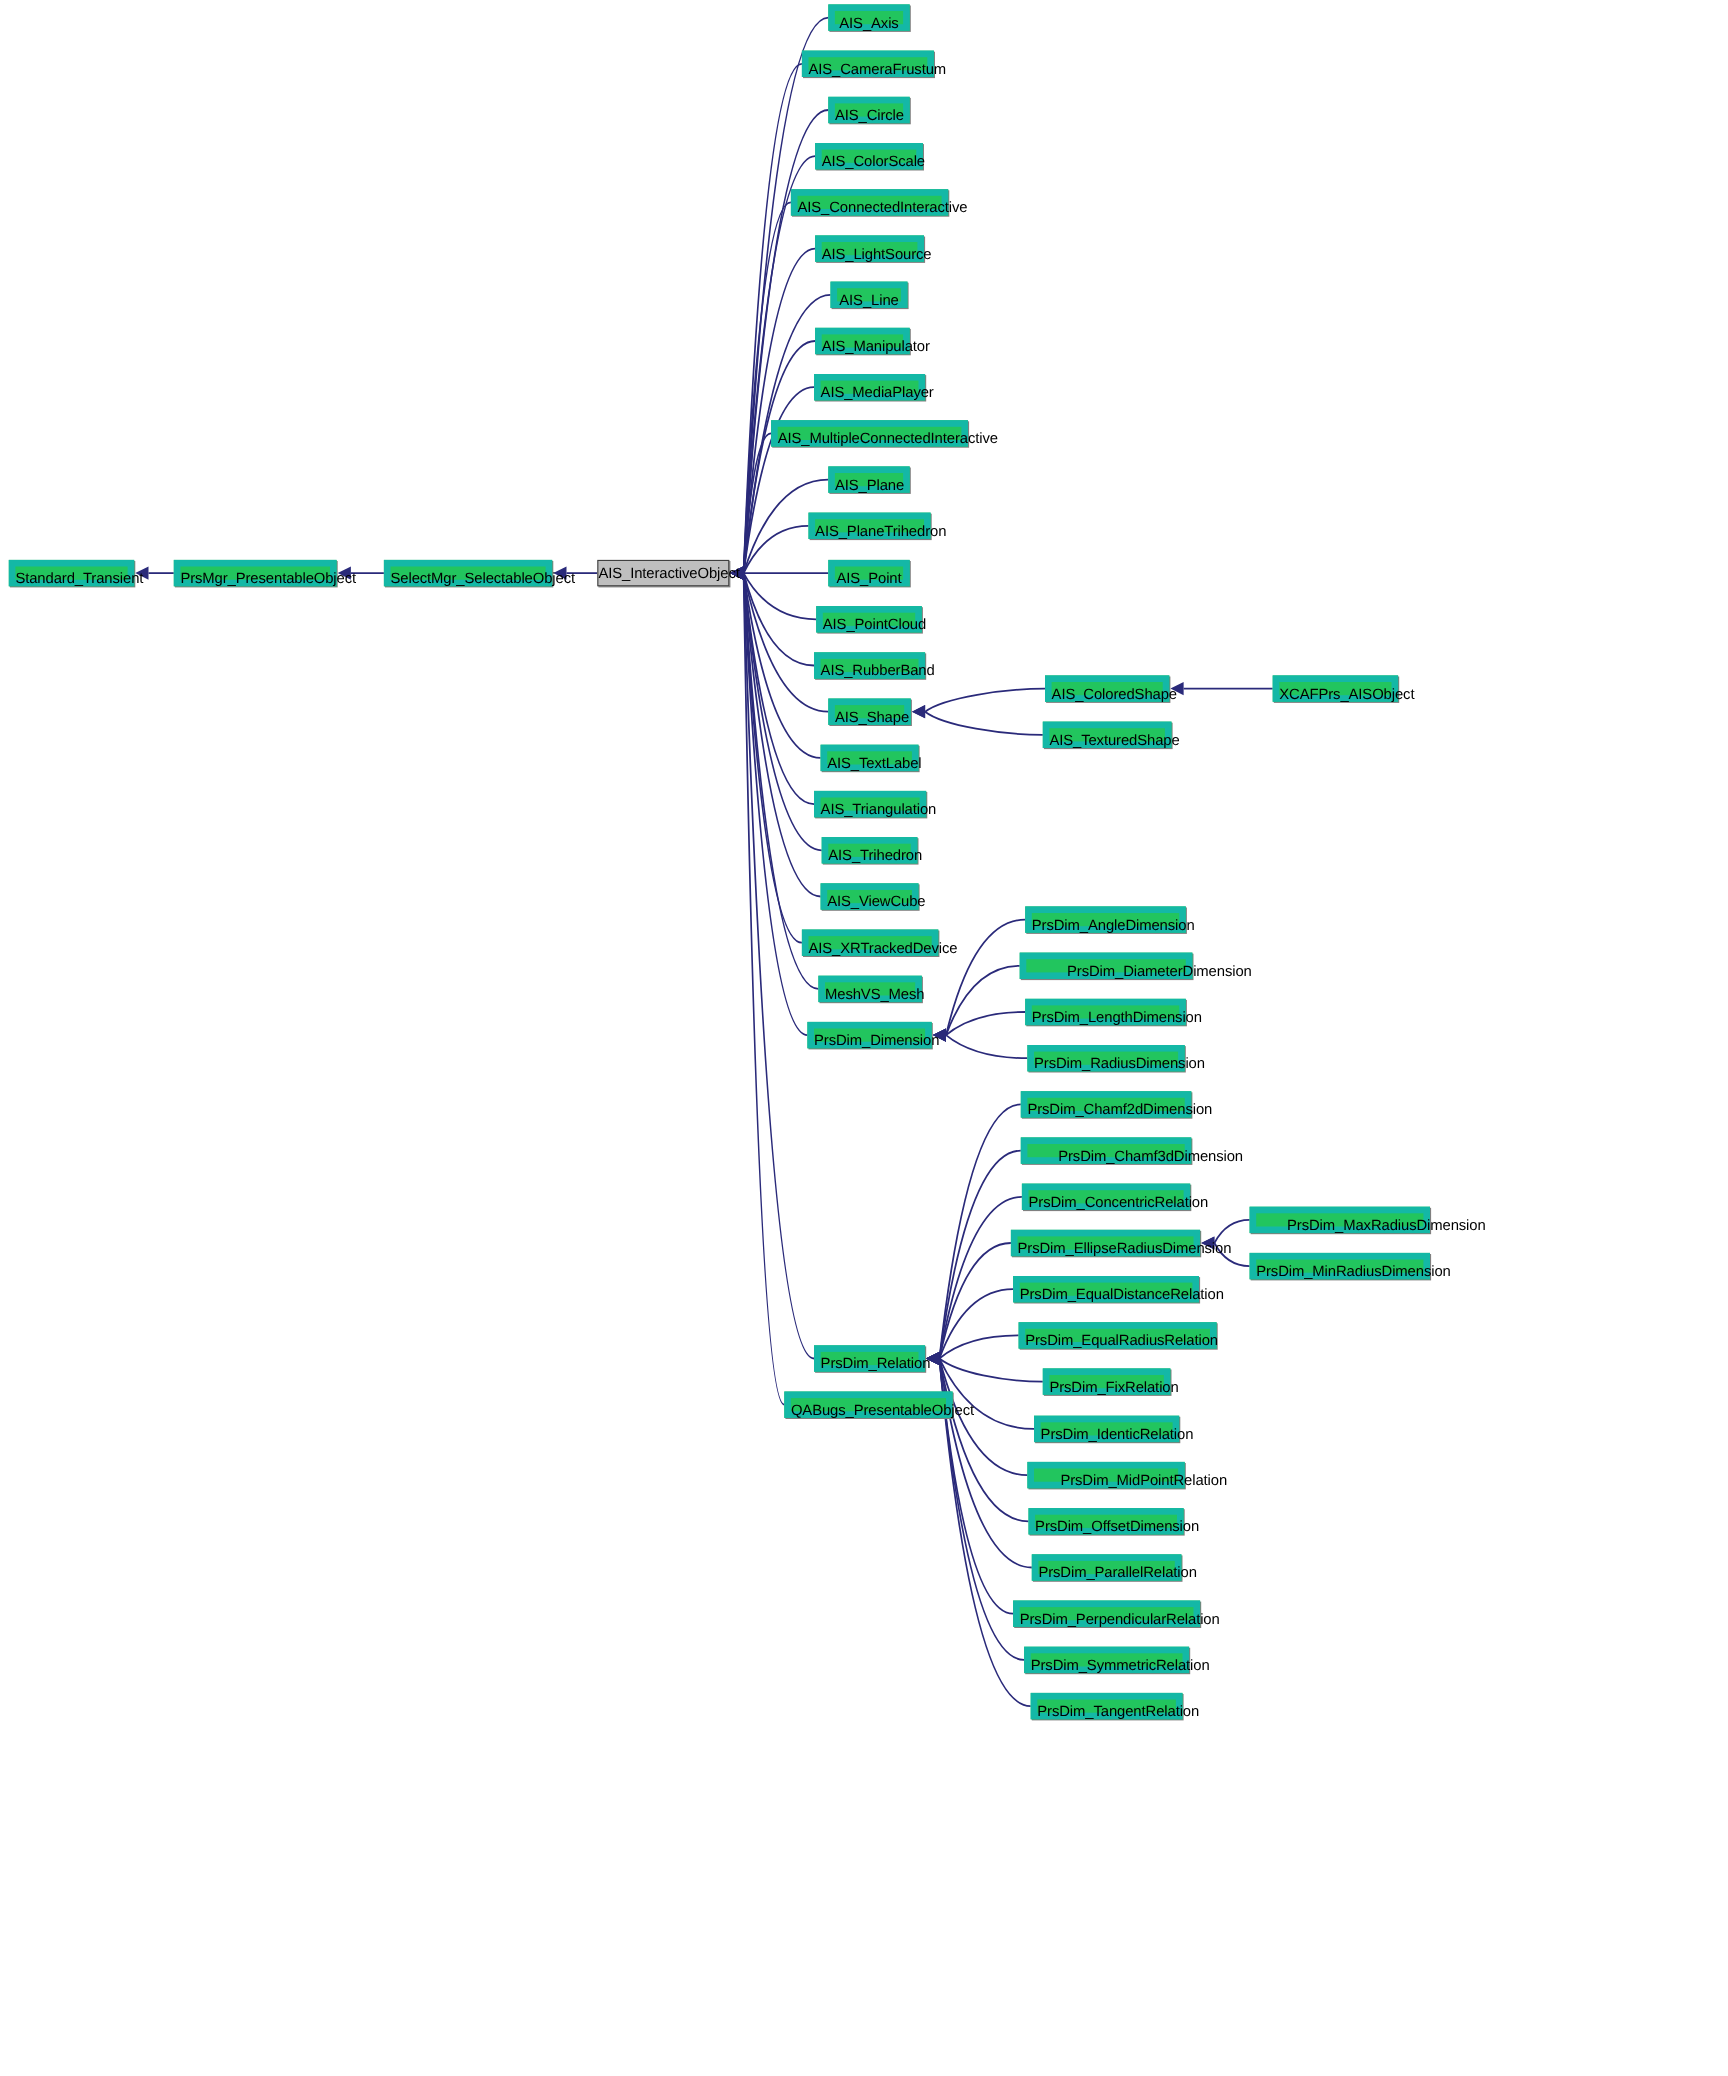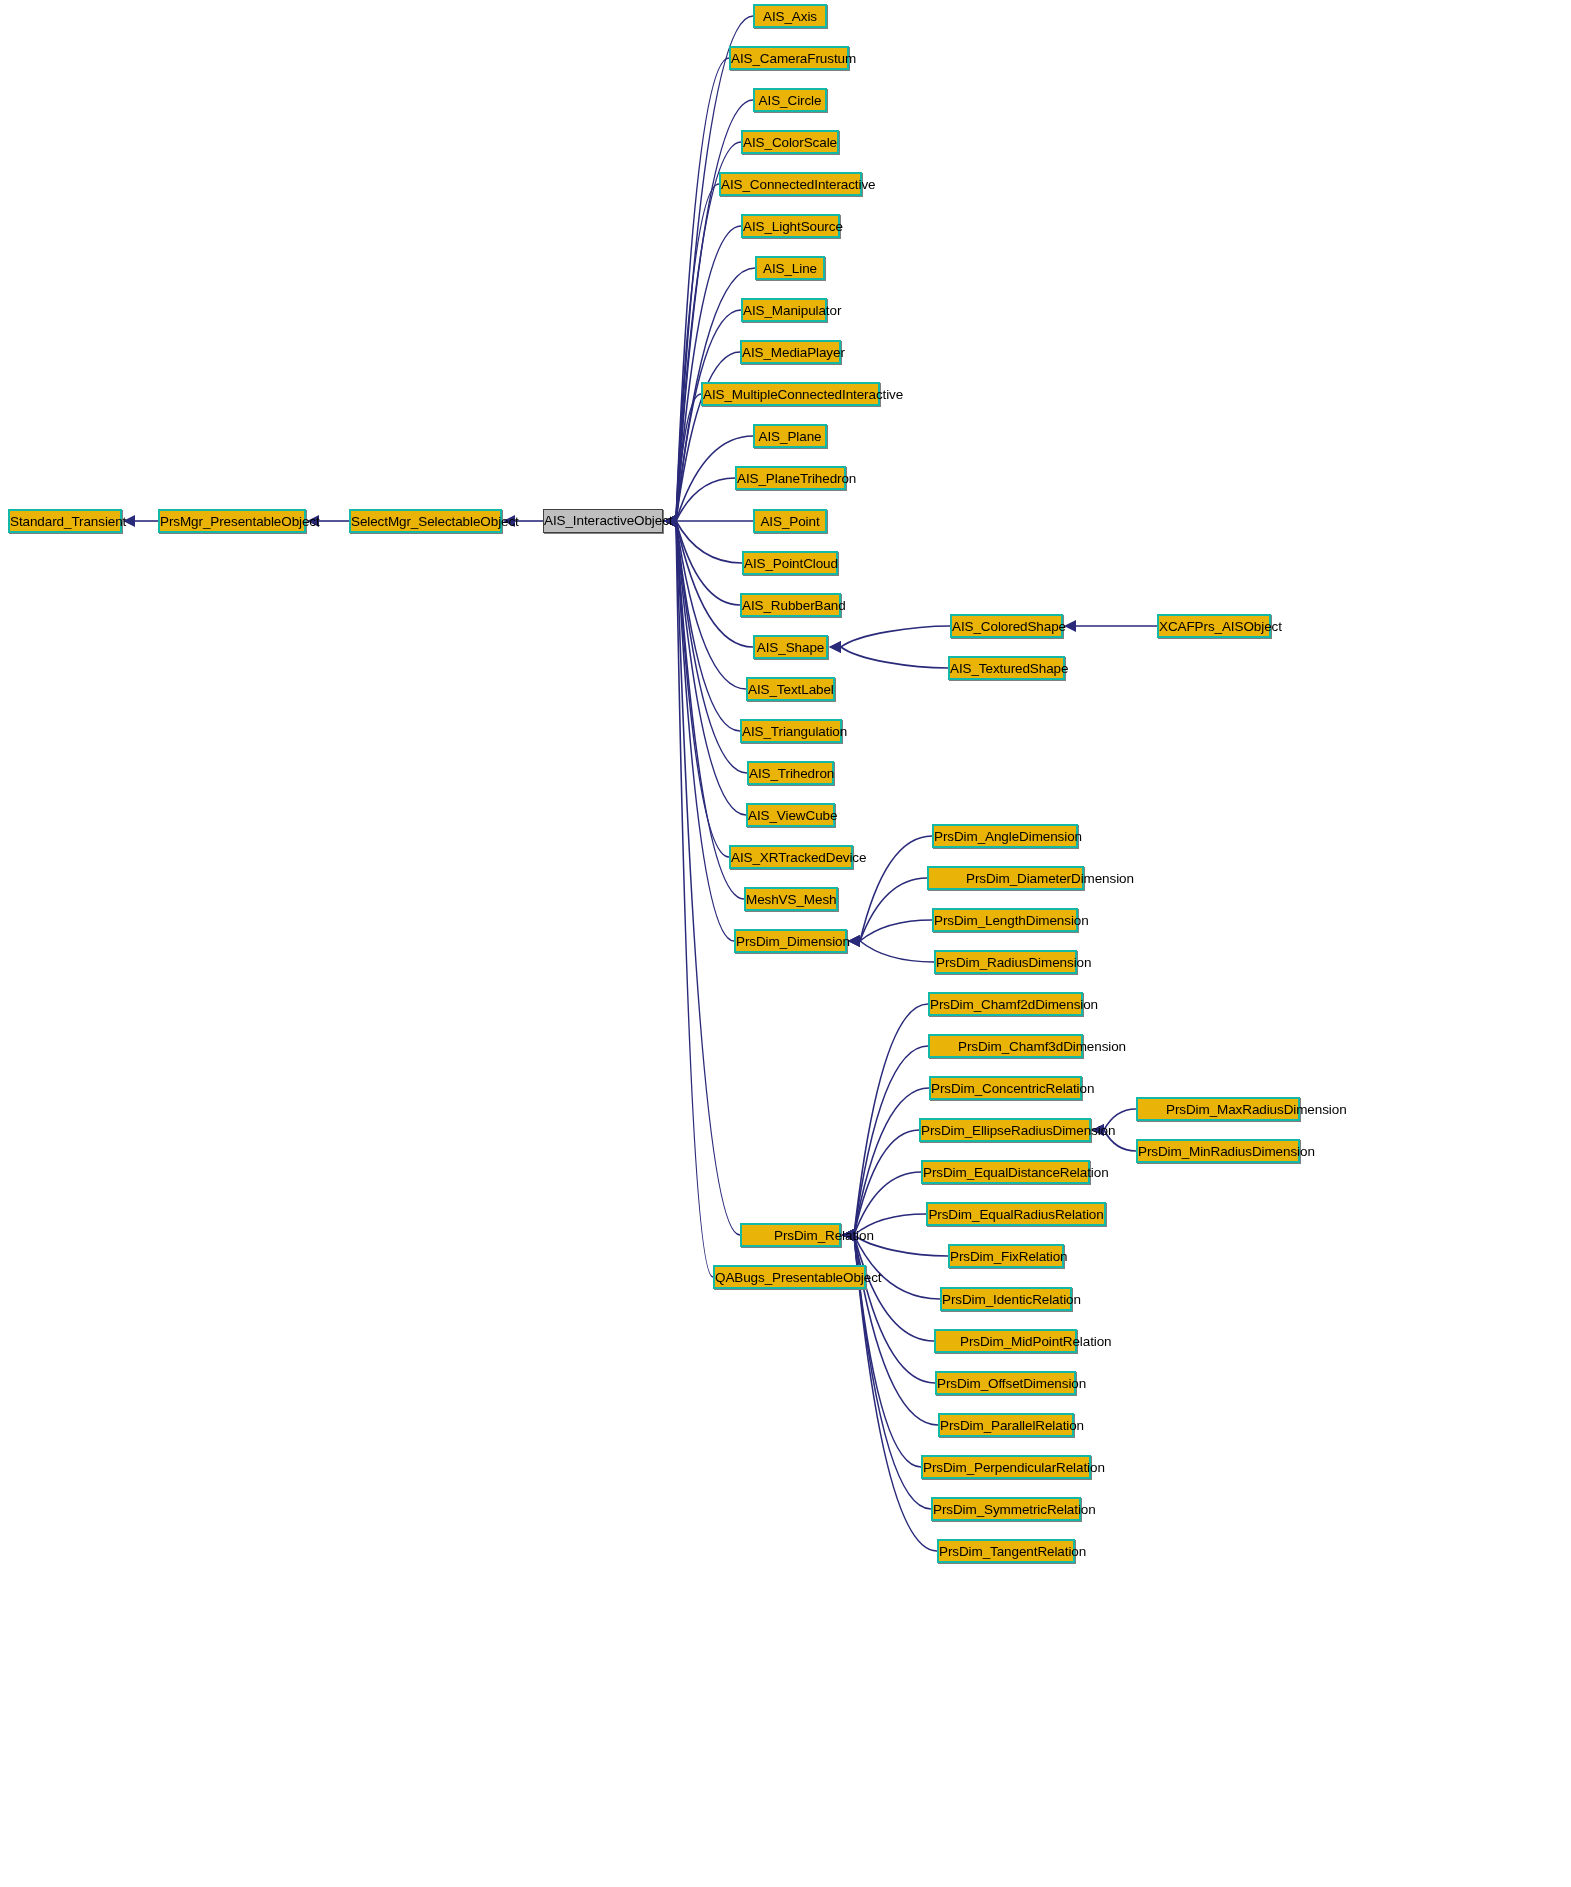--- a/index.html
+++ b/index.html
@@ -2,22 +2,22 @@
 <html><head>
 <meta charset="utf-8">
 <style>
   html,body{margin:0;padding:0;background:#ffffff;}
   body{font-family:"Liberation Sans","DejaVu Sans",sans-serif;}
   #diagram{position:relative;width:1571px;height:1887px;background:#ffffff;overflow:hidden;}
   #edges{position:absolute;left:0;top:0;width:1571px;height:1887px;pointer-events:none;}
   .node{
     position:absolute;
     box-sizing:border-box;
-    background:#eab308;
-    border:2px solid #14b8a6;
+    background:#22c55e;
+    border:6px solid #14b8a6;
     box-shadow:1px 1px 0 0 #808080;
     height:24px;
     line-height:22px;
     text-align:center;
     font-size:13.5px;
     color:#000000;
     white-space:nowrap;
     letter-spacing:-0.1px;
   }
   .node.root{
@@ -154,21 +154,21 @@
       <div class="node" style="left: 742px; top: 551px; width: 96px;">AIS_PointCloud</div>
       <div class="node" style="left: 740px; top: 593px; width: 101px;">AIS_RubberBand</div>
       <div class="node" style="left: 753px; top: 635px; width: 75px;">AIS_Shape</div>
       <div class="node" style="left: 746px; top: 677px; width: 89px;">AIS_TextLabel</div>
       <div class="node" style="left: 740px; top: 719px; width: 102px;">AIS_Triangulation</div>
       <div class="node" style="left: 747px; top: 761px; width: 87px;">AIS_Trihedron</div>
       <div class="node" style="left: 746px; top: 803px; width: 89px;">AIS_ViewCube</div>
       <div class="node" style="left: 729px; top: 845px; width: 124px;">AIS_XRTrackedDevice</div>
       <div class="node" style="left: 744px; top: 887px; width: 94px;">MeshVS_Mesh</div>
       <div class="node" style="left: 734px; top: 929px; width: 113px;">PrsDim_Dimension</div>
-      <div class="node" style="left: 740px; top: 1223px; width: 101px; padding-left: 32px;">PrsDim_Relation</div>
+      <div class="node" style="left: 740px; top: 1223px; width: 101px;">PrsDim_Relation</div>
       <div class="node" style="left: 713px; top: 1265px; width: 153px;">QABugs_PresentableObject</div>
       <div class="node" style="left: 950px; top: 614px; width: 113px;">AIS_ColoredShape</div>
       <div class="node" style="left: 948px; top: 656px; width: 117px;">AIS_TexturedShape</div>
       <div class="node" style="left: 1157px; top: 614px; width: 114px;">XCAFPrs_AISObject</div>
       <div class="node" style="left: 932px; top: 824px; width: 146px;">PrsDim_AngleDimension</div>
       <div class="node" style="left: 927px; top: 866px; width: 157px; padding-left: 37px;">PrsDim_DiameterDimension</div>
       <div class="node" style="left: 932px; top: 908px; width: 146px;">PrsDim_LengthDimension</div>
       <div class="node" style="left: 934px; top: 950px; width: 143px;">PrsDim_RadiusDimension</div>
       <div class="node" style="left: 928px; top: 992px; width: 155px;">PrsDim_Chamf2dDimension</div>
       <div class="node" style="left: 928px; top: 1034px; width: 155px; padding-left: 28px;">PrsDim_Chamf3dDimension</div>

